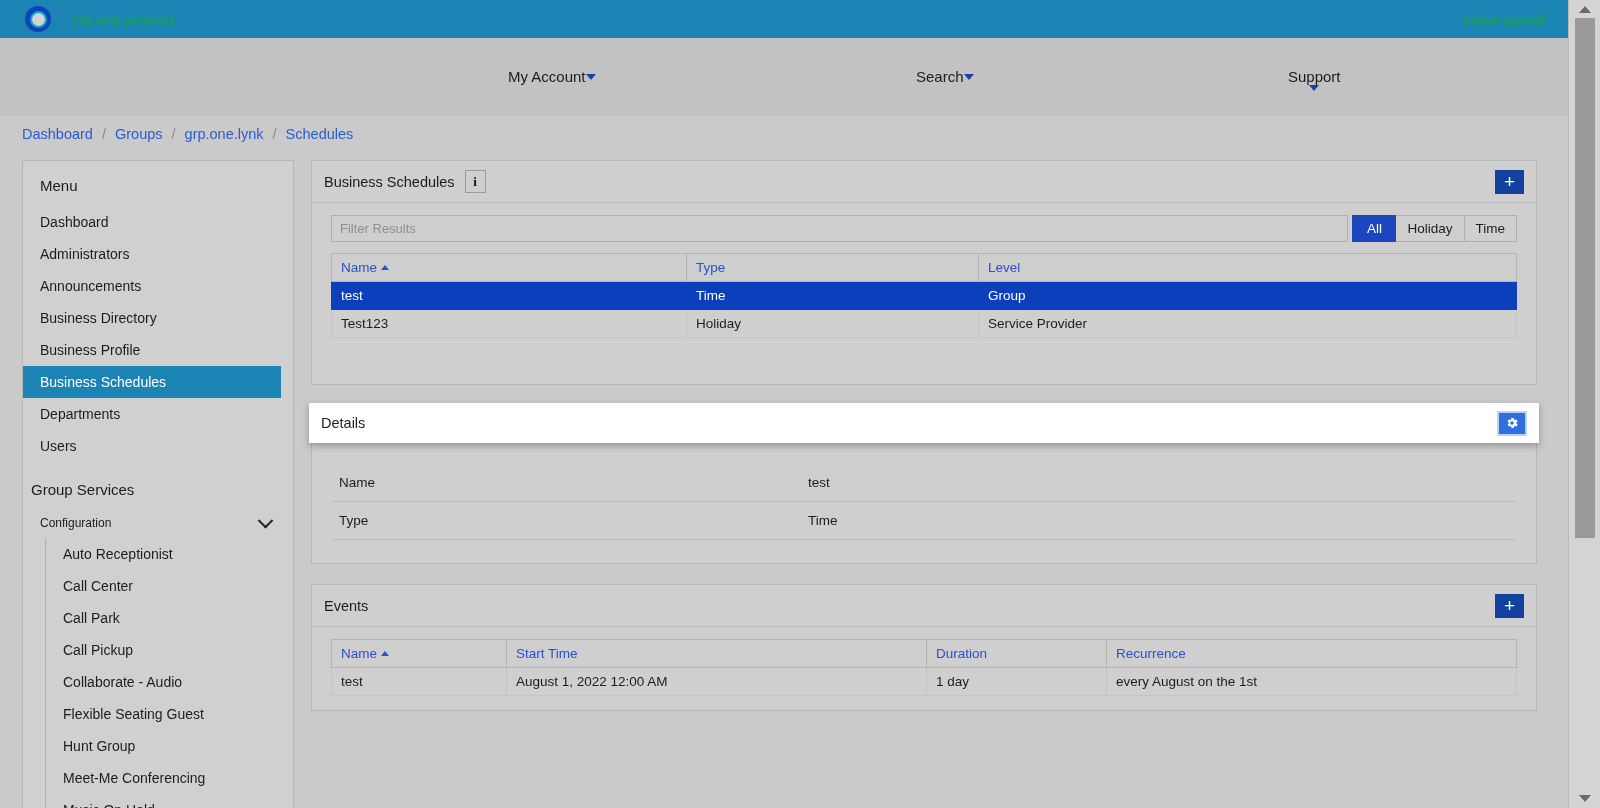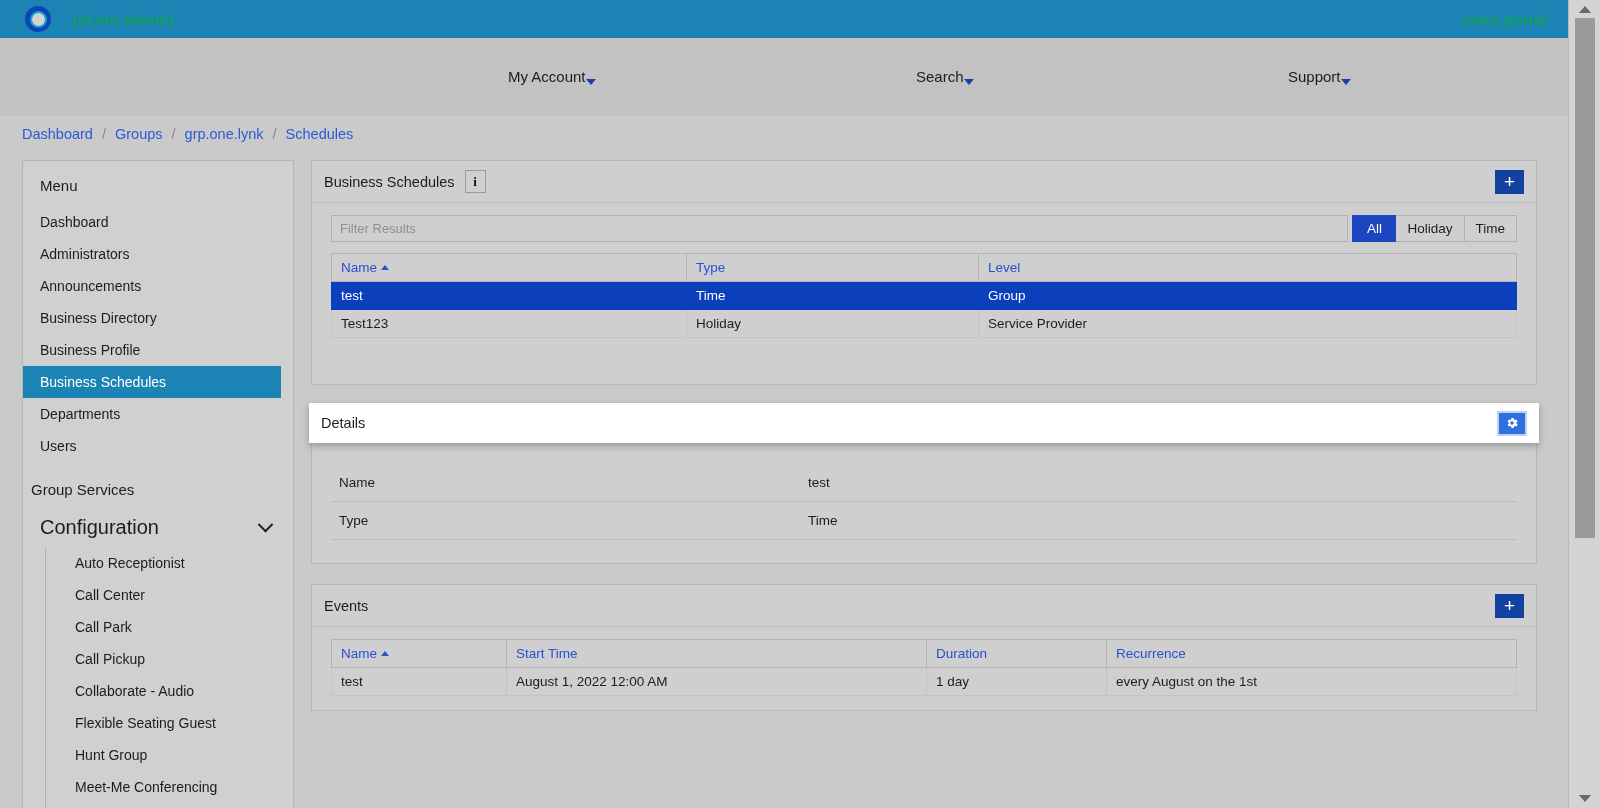--- a/index.html
+++ b/index.html
@@ -40,26 +40,26 @@
   }
 
   
   .mainnav {
     position:absolute; top:38px; left:0; width:1568px; height:78px;
     background:#c2c2c2;
     display:flex; align-items:center;
   }
   .nav-item {
     color:#1c1c1c; font-size:15px;
-    display:flex; align-items:flex-end; 
+    display:flex; align-items:center; 
     position:absolute; top:68px;
   }
   .nav-item.n0 { left:508px; }
   .nav-item.n1 { left:916px; }
-  .nav-item.n2 { left:1288px; }
+  .nav-item.n2 { left:1288px;flex-direction:column; }
   .caret-down {
     width:0;height:0;
     border-left:5px solid transparent;
     border-right:5px solid transparent;
     border-top:6px solid #1b3fa8;
   }
 
   
   .breadcrumb {
     position:absolute; top:126px; left:22px;
@@ -89,31 +89,31 @@
   .menu-item.active {
     background:#1b84b4; color:#fff;
     margin-right:12px;
   }
   .section-title {
     font-size:15px; color:#1d1d1d; font-weight:normal;
     padding:19px 0 10px 8px;
   }
   .config-row {
     display:flex; align-items:center; justify-content:space-between;
-    padding:8px 22px 8px 17px; font-size:20px; color:#1d1d1d;gap:36px;
+    padding:8px 22px 8px 17px; font-size:12px; color:#1d1d1d;gap:36px;
   }
   .chev {
     width:11px;height:11px;
     border-right:2px solid #222; border-bottom:2px solid #222;
     transform:rotate(45deg) translate(-2px,-2px);
   }
   .sublist {
     margin-left:22px; border-left:1px solid #b0b0b0; padding-left:17px;
   }
-  .sub-item { font-size:14px; color:#1d1d1d; padding:8px 0;margin-left:12px; }
+  .sub-item { font-size:14px; color:#1d1d1d; padding:8px 0; }
 
   
   .panel {
     position:absolute;
     background:#cfcfcf;
     border:1px solid #b8b8b8;
   }
   .panel-head {
     height:42px; display:flex; align-items:center;
     padding:0 12px 0 10px;

